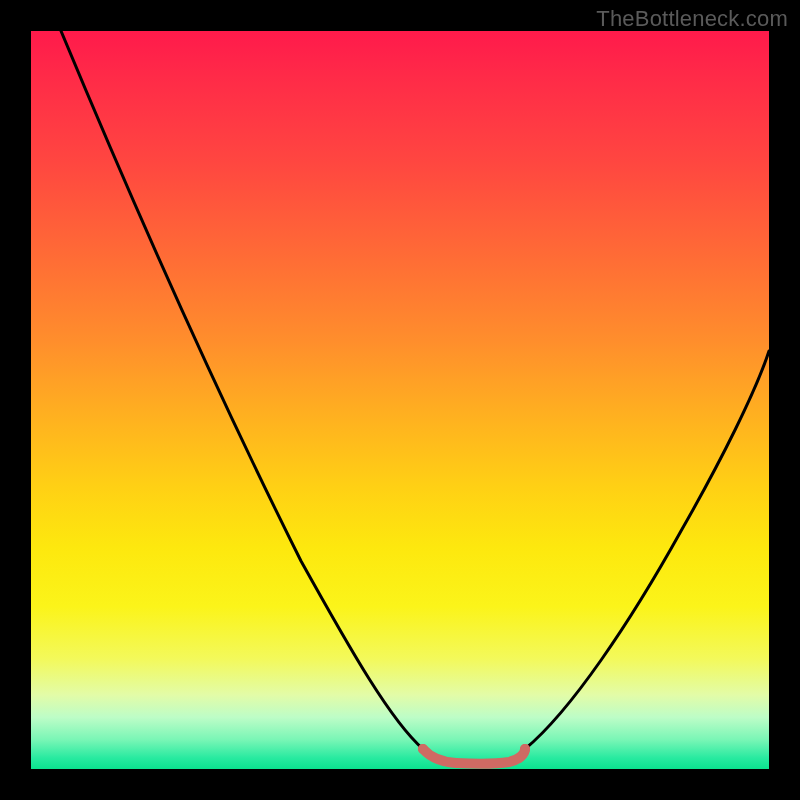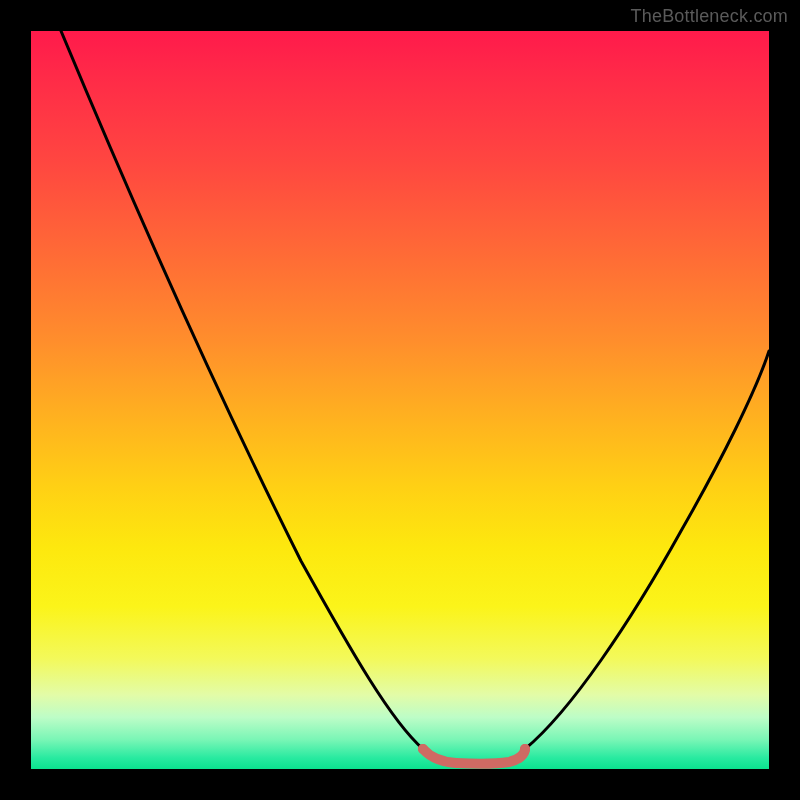--- a/index.html
+++ b/index.html
@@ -15,21 +15,21 @@
     position: relative;
     width: 800px;
     height: 800px;
     background: #000;
   }
   .watermark {
     position: absolute;
     top: 6px;
     right: 12px;
     color: #5a5a5a;
-    font-size: 18px;
+    font-size: 22px;
     font-weight: 500;
     letter-spacing: 0.2px;
     z-index: 5;
   }
   .plot {
     position: absolute;
     left: 31px;
     top: 31px;
     width: 738px;
     height: 738px;

